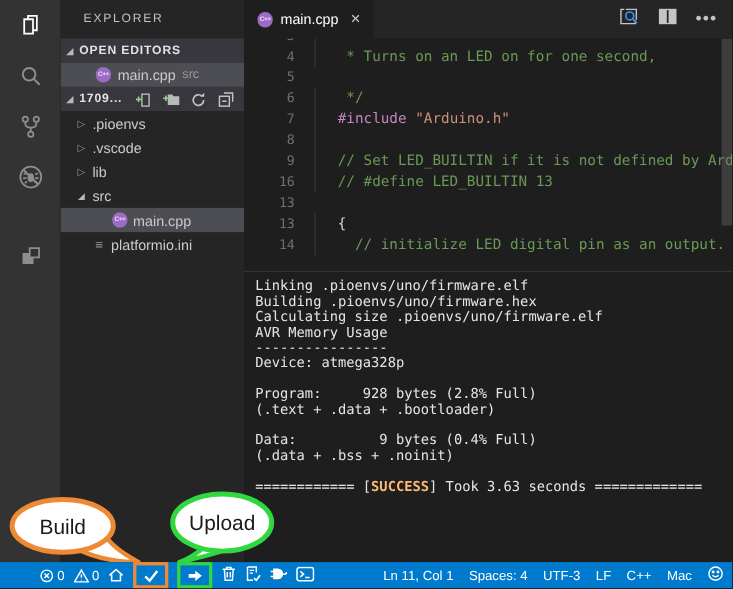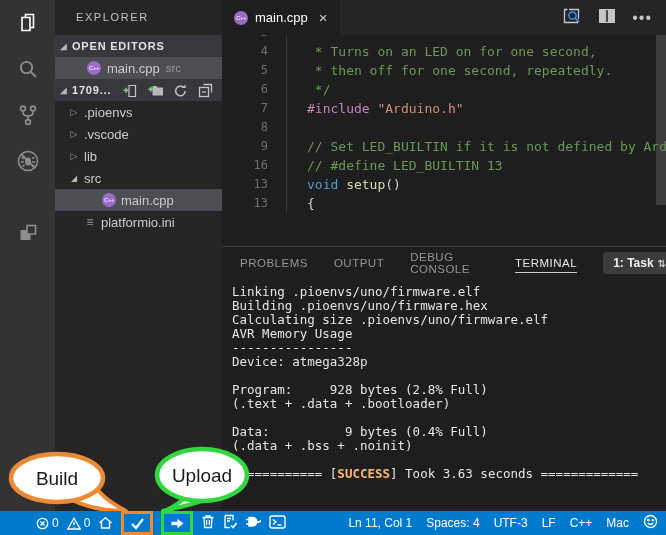--- a/index.html
+++ b/index.html
@@ -216,43 +216,34 @@
             </svg>
         </span>
         <span class="ellipsis">•••</span>
       </div>
     </div>
 
     <div class="editor">
       <div class="code-scroll" id="code">
           <div class="code-line"><span class="ln">3</span><span class="code-text"><span class="comment"> *</span></span></div>
           <div class="code-line"><span class="ln">4</span><span class="code-text"><span class="comment"> * Turns on an LED on for one second,</span></span></div>
-          <div class="code-line"><span class="ln">5</span><span class="code-text"><span class="comment"> * then off for one second, repeatedly.</span></span></div>
+          <div class="code-line"><span class="ln">5</span></div>
           <div class="code-line"><span class="ln">6</span><span class="code-text"><span class="comment"> */</span></span></div>
           <div class="code-line"><span class="ln">7</span><span class="code-text"><span class="kw-pink">#include</span><span class="plain"> </span><span class="string">"Arduino.h"</span></span></div>
           <div class="code-line"><span class="ln">8</span><span class="code-text"></span></div>
           <div class="code-line"><span class="ln">9</span><span class="code-text"><span class="comment">// Set LED_BUILTIN if it is not defined by Arduino f</span></span></div>
           <div class="code-line"><span class="ln">16</span><span class="code-text"><span class="comment">// #define LED_BUILTIN 13</span></span></div>
-          <div class="code-line"><span class="ln">13</span><span class="code-text"><span class="kw-blue">void</span><span class="plain"> </span><span class="func">setup</span><span class="plain">()</span></span></div>
+          <div class="code-line"><span class="ln">13</span></div>
           <div class="code-line"><span class="ln">13</span><span class="code-text"><span class="plain">{</span></span></div>
+          <div class="code-line"><span class="ln">14</span><span class="code-text"><span class="comment">  // initialize LED digital pin as an output.</span></span></div>
         </div>
       <div class="editor-scrollbar"></div>
     </div>
 
     <div class="panel">
-      <div class="panel-tabs" id="panel-tabs">
-          <span class="panel-tab">PROBLEMS</span>
-          <span class="panel-tab">OUTPUT</span>
-          <span class="panel-tab">DEBUG CONSOLE</span>
-          <span class="panel-tab active">TERMINAL</span>
-          <span class="task-selector">
-            <span>1: Task</span>
-            <span class="task-arrows">⇅</span>
-          </span>
-        </div>
       <pre class="terminal" id="terminal-text">Linking .pioenvs/uno/firmware.elf
 Building .pioenvs/uno/firmware.hex
 Calculating size .pioenvs/uno/firmware.elf
 AVR Memory Usage
 ----------------
 Device: atmega328p
 
 Program:     928 bytes (2.8% Full)
 (.text + .data + .bootloader)
 

